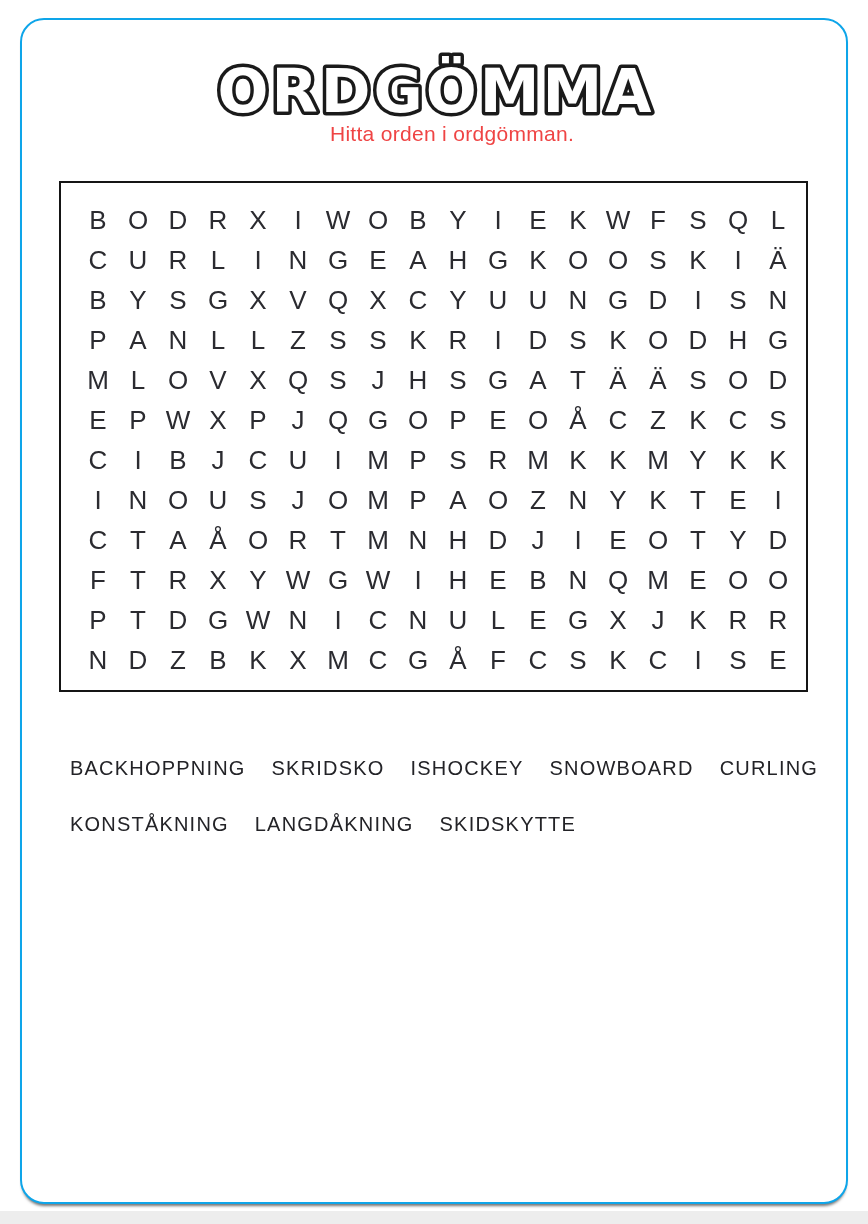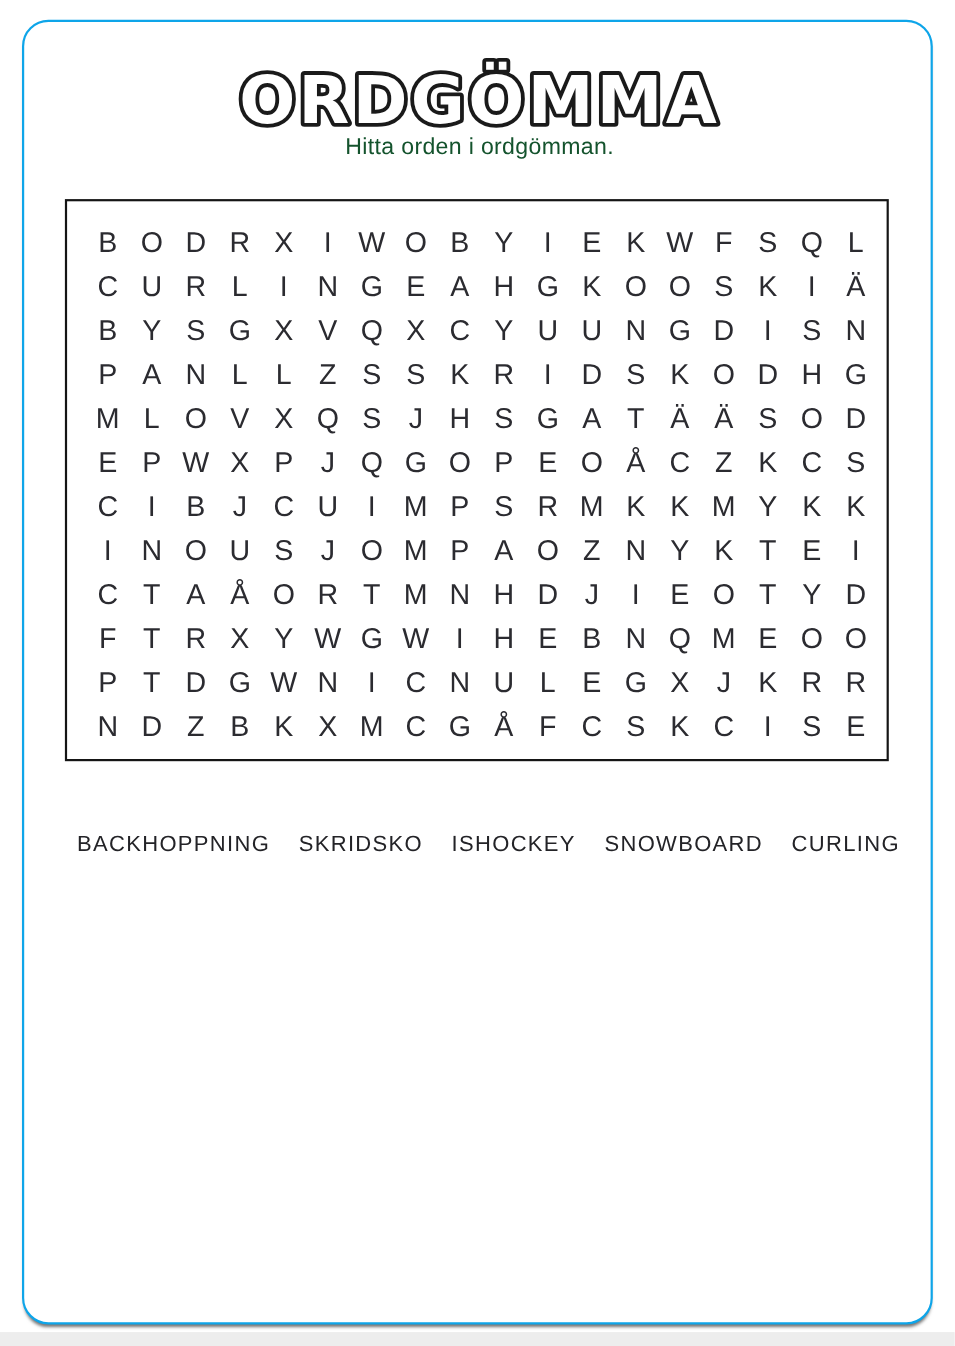--- a/index.html
+++ b/index.html
@@ -37,21 +37,22 @@
     left: 0;
     top: 100px;
     width: 828px;
     height: 28px;
     display: flex;
     align-items: center;
     justify-content: center;
     font-size: 21px;
     font-weight: 500;
     letter-spacing: 0.3px;
-    color: #14532d;
+    color: #ef4444;
+    padding-left: 16px;
   }
   .grid-box {
     position: absolute;
     left: 37px;
     top: 161px;
     width: 749px;
     height: 511px;
     border: 2px solid #151515;
     box-sizing: border-box;
     background: #ffffff;
@@ -335,17 +336,22 @@
   </div>
 
   <div class="words">
     <div class="word-line">
         <span class="word">BACKHOPPNING</span>
         <span class="word">SKRIDSKO</span>
         <span class="word">ISHOCKEY</span>
         <span class="word">SNOWBOARD</span>
         <span class="word">CURLING</span>
       </div>
+    <div class="word-line">
+        <span class="word">KONSTÅKNING</span>
+        <span class="word">LANGDÅKNING</span>
+        <span class="word">SKIDSKYTTE</span>
+      </div>
   </div>
 
 </div>
 
 <div class="page-edge"></div>
 
 </body></html>

